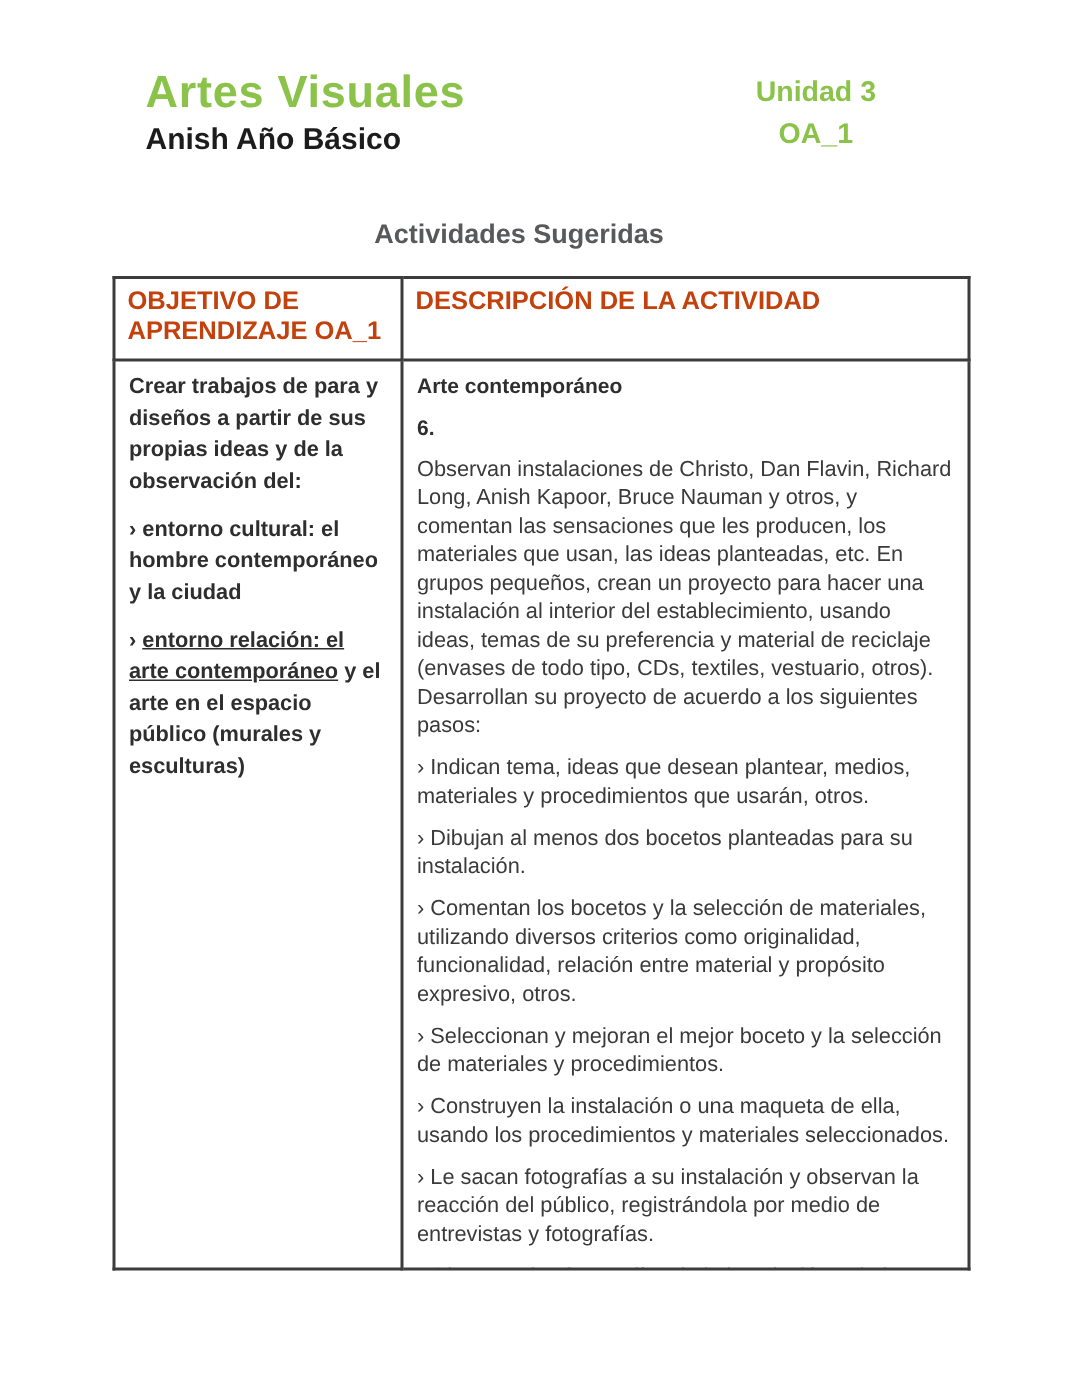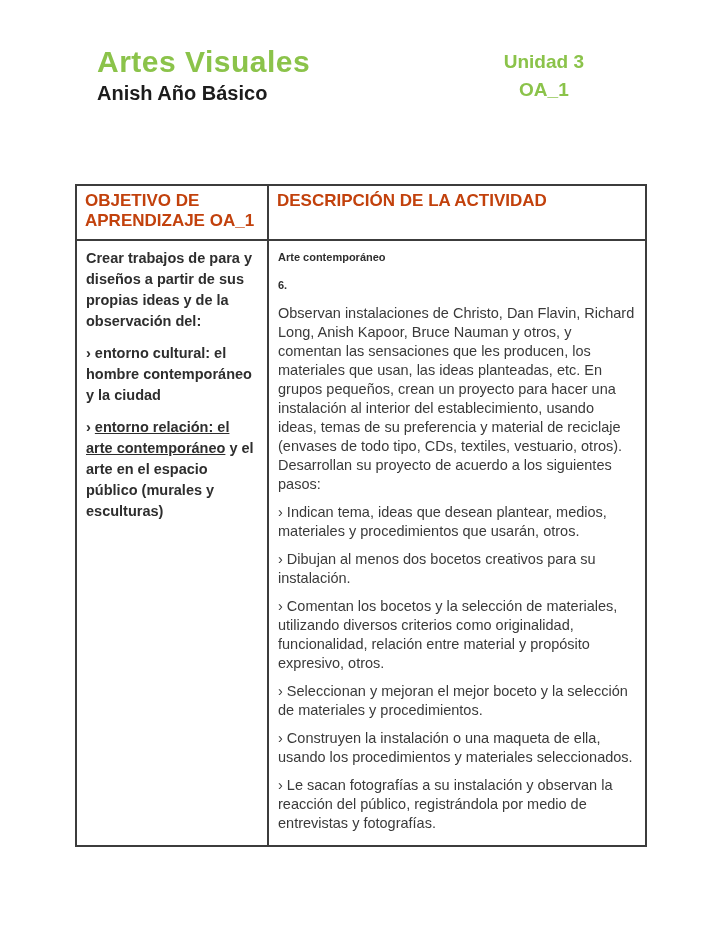--- a/index.html
+++ b/index.html
@@ -96,21 +96,21 @@
     margin: 0 0 11px 0;
     font-size: 14.5px;
     font-weight: bold;
     color: #2e2e2e;
     line-height: 21px;
   }
   .u { text-decoration: underline; }
   
   .desc-h {
     margin: 0 0 9px 0;
-    font-size: 11px;
+    font-size: 14px;
     font-weight: bold;
     color: #2e2e2e;
     line-height: 19px;
   }
   .desc-p {
     margin: 0 0 9px 0;
     font-size: 14.5px;
     font-weight: normal;
     color: var(--body-text, #3A3A3A);
     line-height: 19px;
@@ -126,20 +126,21 @@
     <div class="header-left">
       <div class="doc-title">Artes Visuales</div>
       <div class="doc-subtitle">Anish Año Básico</div>
     </div>
     <div class="header-right">
       <div class="unit-label">Unidad 3</div>
       <div class="oa-label">OA_1</div>
     </div>
   </div>
 
+  <div class="section-title">Actividades Sugeridas</div>
 
   <table class="activities-table">
     <colgroup>
       <col class="col-obj">
       <col class="col-desc">
     </colgroup>
     <thead>
       <tr>
         <th class="th-obj">OBJETIVO DE APRENDIZAJE OA_1</th>
         <th class="th-desc">DESCRIPCIÓN DE LA ACTIVIDAD</th>
@@ -153,21 +154,21 @@
             <p class="obj-p">› entorno cultural: el hombre contemporáneo y la ciudad</p>
             <p class="obj-p"><span>› </span><span class="u">entorno relación: el arte contemporáneo</span><span> y el arte en el espacio público (murales y esculturas)</span></p>
           </div>
         </td>
         <td>
           <div class="cell-clip">
             <p class="desc-h">Arte contemporáneo</p>
             <p class="desc-h">6.</p>
             <p class="desc-p">Observan instalaciones de Christo, Dan Flavin, Richard Long, Anish Kapoor, Bruce Nauman y otros, y comentan las sensaciones que les producen, los materiales que usan, las ideas planteadas, etc. En grupos pequeños, crean un proyecto para hacer una instalación al interior del establecimiento, usando ideas, temas de su preferencia y material de reciclaje (envases de todo tipo, CDs, textiles, vestuario, otros). Desarrollan su proyecto de acuerdo a los siguientes pasos:</p>
             <p class="desc-p">› Indican tema, ideas que desean plantear, medios, materiales y procedimientos que usarán, otros.</p>
-            <p class="desc-p">› Dibujan al menos dos bocetos creativos para su instalación.</p>
+            <p class="desc-p">› Dibujan al menos dos bocetos planteadas para su instalación.</p>
             <p class="desc-p">› Comentan los bocetos y la selección de materiales, utilizando diversos criterios como originalidad, funcionalidad, relación entre material y propósito expresivo, otros.</p>
             <p class="desc-p">› Seleccionan y mejoran el mejor boceto y la selección de materiales y procedimientos.</p>
             <p class="desc-p">› Construyen la instalación o una maqueta de ella, usando los procedimientos y materiales seleccionados.</p>
             <p class="desc-p">› Le sacan fotografías a su instalación y observan la reacción del público, registrándola por medio de entrevistas y fotografías.</p>
             <p class="desc-p">› Observan las fotografías de la instalación y de la</p>
           </div>
         </td>
       </tr>
     </tbody>
   </table>

